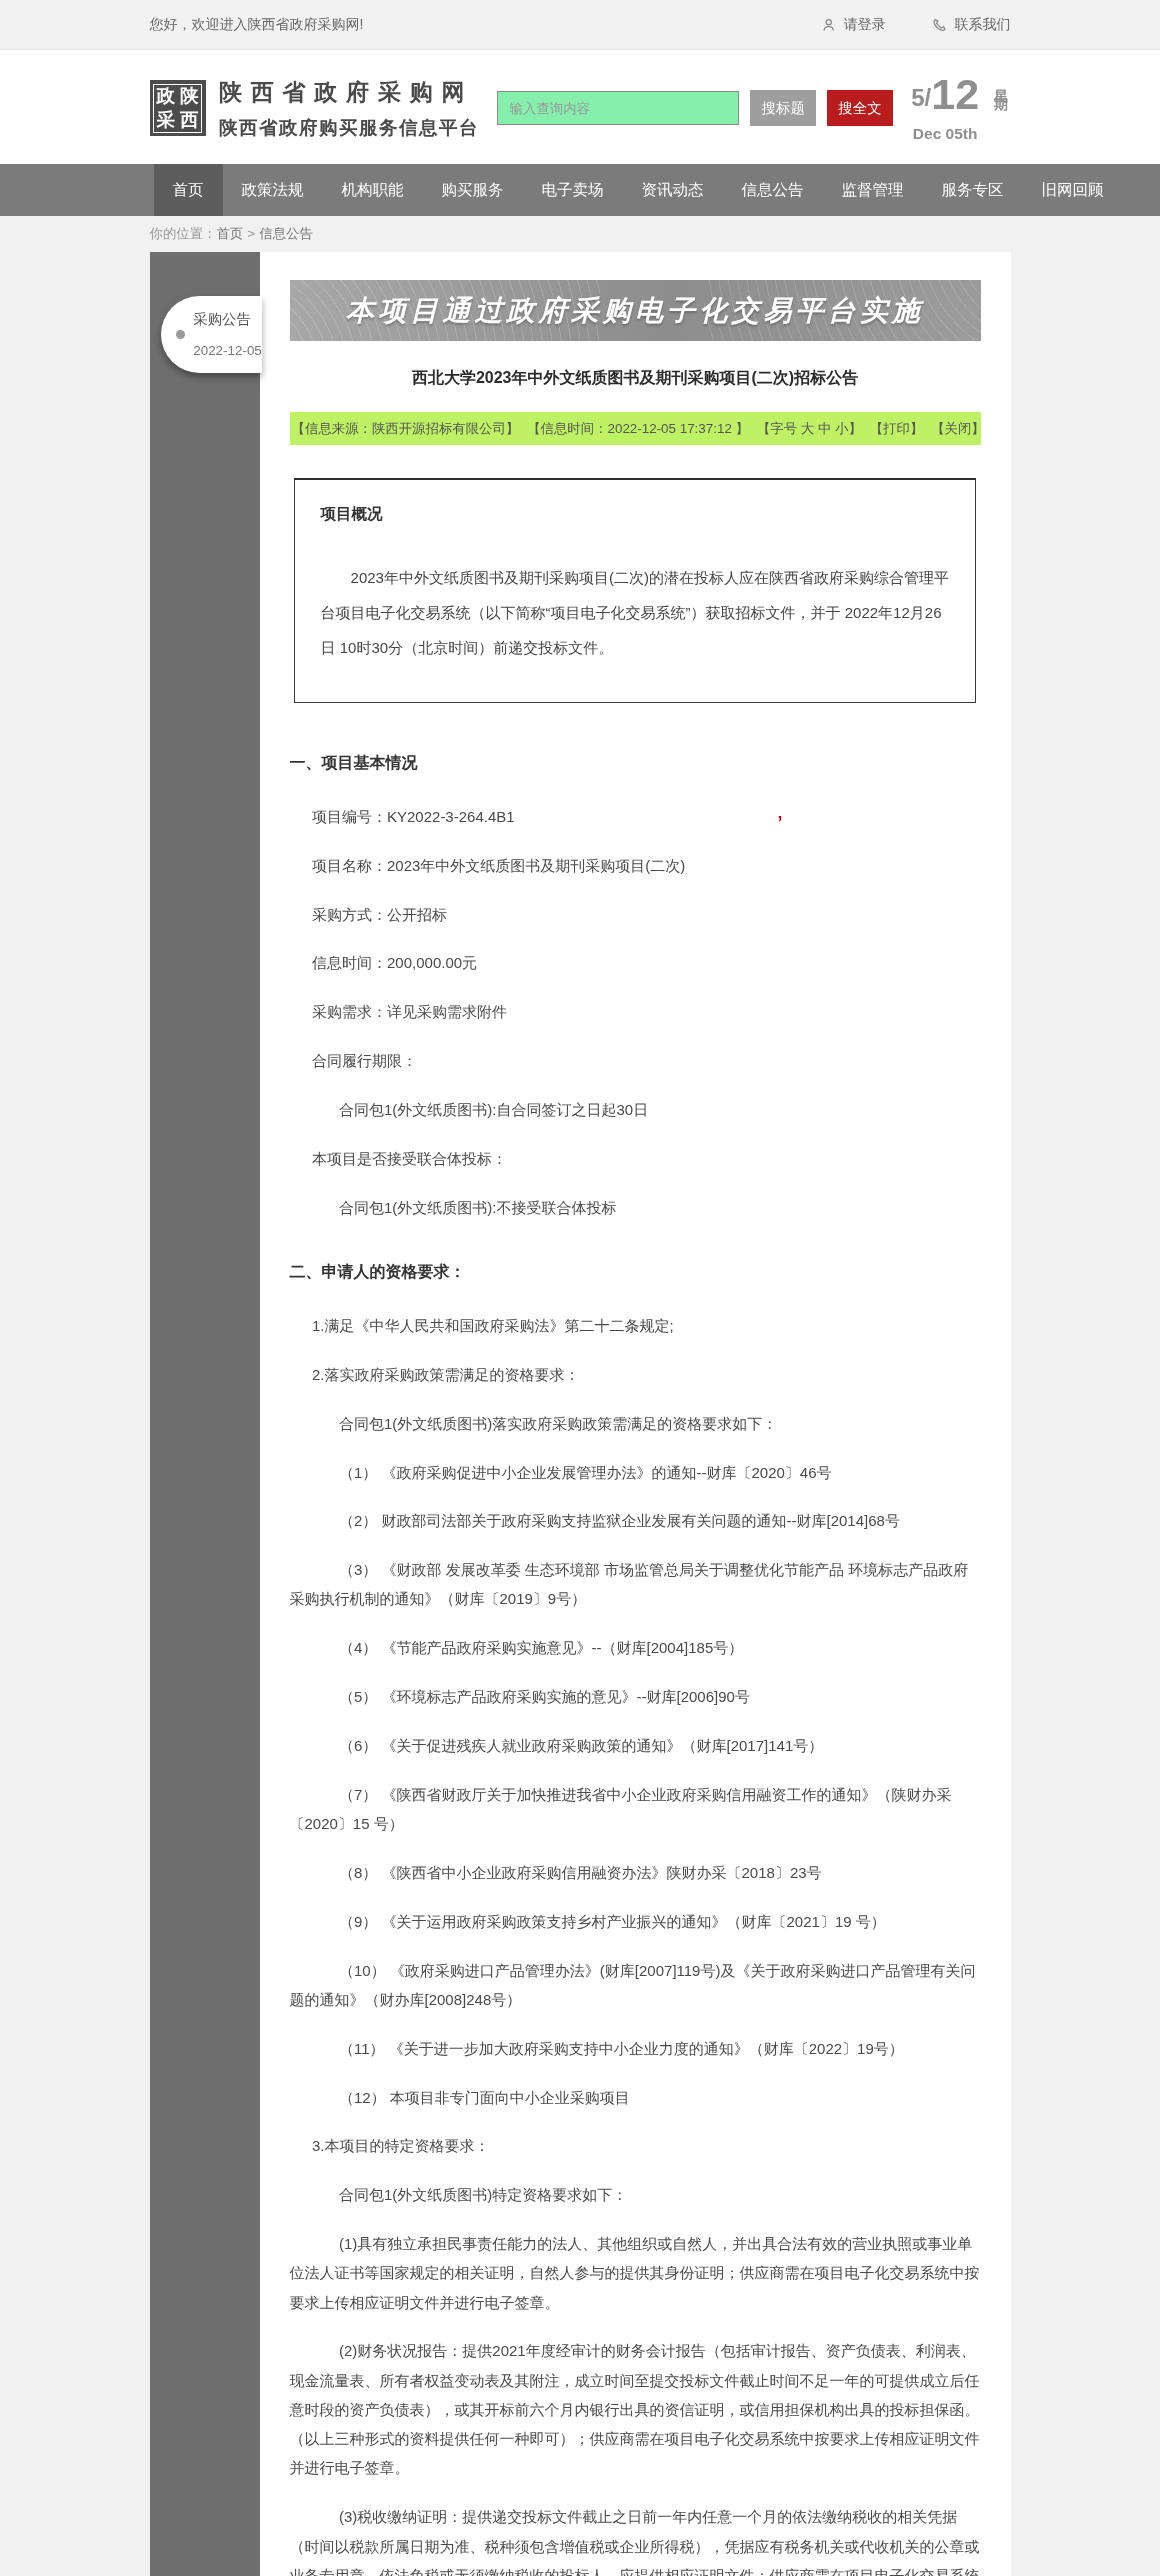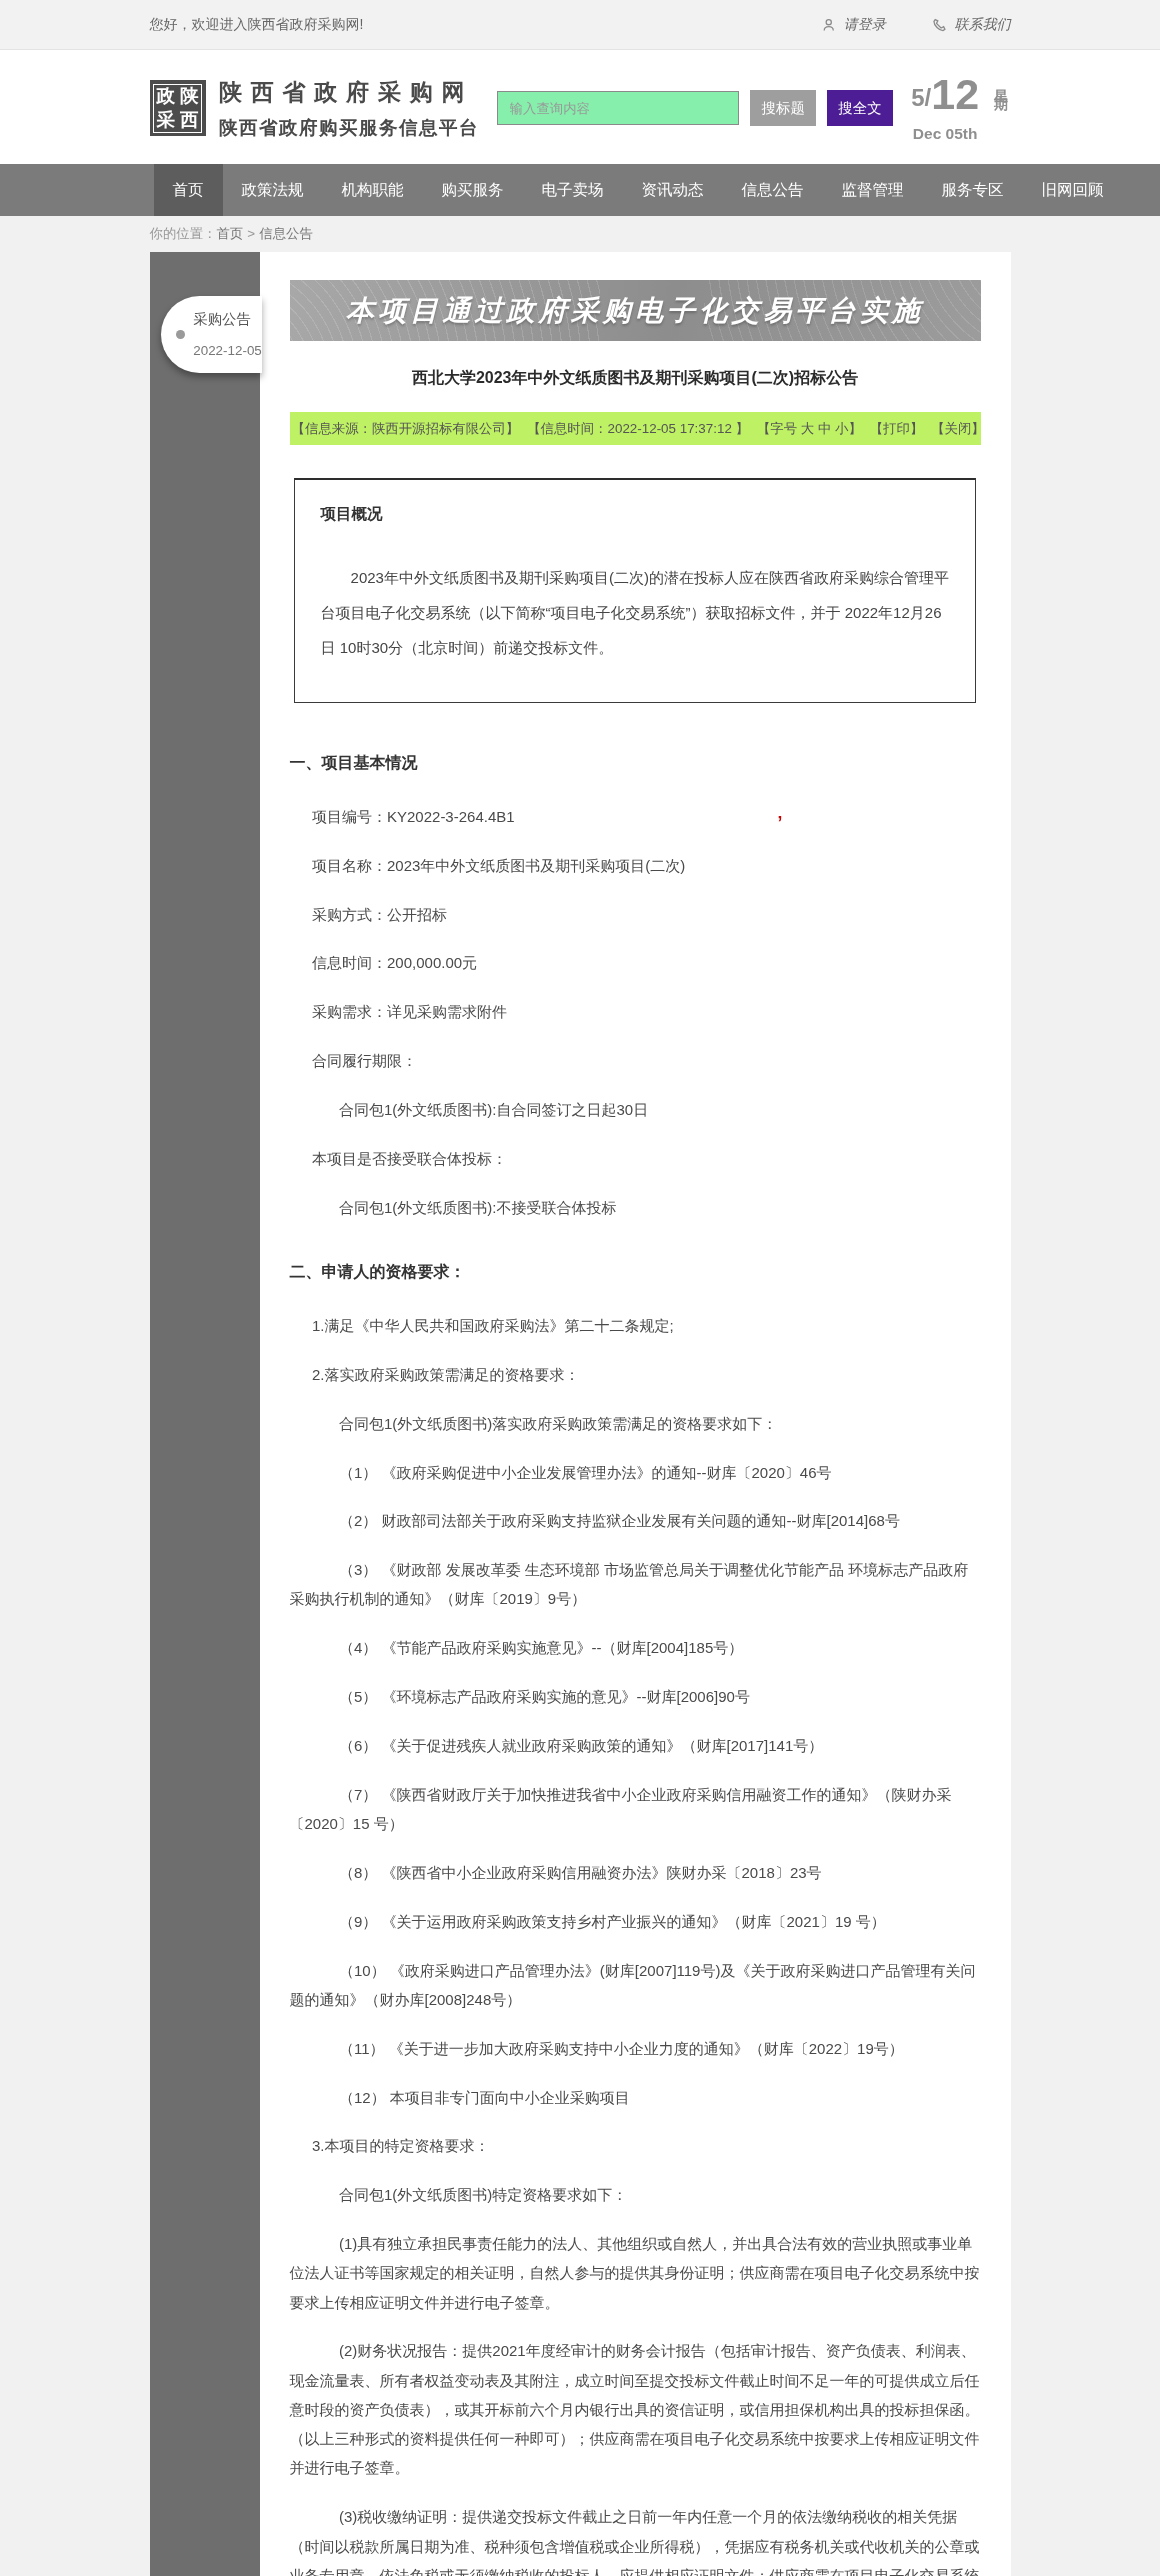--- a/index.html
+++ b/index.html
@@ -3,39 +3,39 @@
 <meta charset="utf-8">
 <style>
   * { margin:0; padding:0; box-sizing:border-box; }
   html { background:#e9e9e9; }
   body { width:1160px; margin:0 auto; background:#f1f1f1; font-family:"Liberation Sans","DejaVu Sans",sans-serif; color:#444; }
   .wrap { width:861px; margin:0 auto; }
 
   
   .topbar { background:#f2f2f2; border-bottom:0.5px solid #e3e3e3; height:50px; }
   .topbar .wrap { display:flex; align-items:center; justify-content:space-between; height:100%; font-size:14px; color:#666; }
-  .top-links { display:flex; gap:46px; align-items:center;font-style:italic; }
+  .top-links { display:flex; gap:46px; align-items:center; }
   .top-link { display:flex; align-items:center; gap:7.2px; cursor:pointer; color:#666; }
   .top-link svg { width:15.5px; height:15.5px; stroke:#8a8a8a; fill:none; stroke-width:2; }
 
   
   .header { background:#fff; }
   .header .wrap { display:flex; align-items:center; justify-content:space-between; padding:23px 0 20.6px; }
   .brand { display:flex; align-items:center; gap:13.4px; }
   .seal { width:56px; height:56px; background:#4c4c4c; padding:3.6px; flex-shrink:0; }
   .seal-in { width:100%; height:100%; border:1px solid #fff; display:grid; grid-template-columns:1fr 1fr; place-items:center; }
   .seal-in span { color:#fff; font-size:18.5px; font-weight:bold; line-height:1; }
   .brand-text .site-name { font-size:23px; font-weight:bold; color:#4a4a4a; letter-spacing:8.8px; }
   .brand-text .site-sub { font-size:18.5px; font-weight:bold; color:#4a4a4a; letter-spacing:1.5px; margin-top:7.2px; }
   .search { display:flex; align-items:center; }
   .search input { width:242px; height:34px; border:1px solid #8a8a8a; background:#86efac; padding:0 11.3px; font-size:13.4px; color:#444; outline:none; font-family:inherit; }
   .search input::placeholder { color:#999; }
   .search .btn { height:36px; padding:0 11.3px; margin-left:11px; border:none; color:#fff; font-size:14.4px; cursor:pointer; font-family:inherit; }
   .btn-title { background:#9e9e9e; }
-  .btn-full { background:#4c1d95; }
+  .btn-full { background:#b91c1c; }
   .datebox { display:flex; align-items:flex-start; gap:13.4px; color:#8f8f8f; }
   .date-main { display:flex; flex-direction:column; align-items:center; }
   .date-num { display:flex; align-items:flex-start; line-height:1; }
   .date-num .m { font-size:24px; margin-top:13.4px; font-weight:bold; }
   .date-num .d { font-size:43px; font-weight:bold; }
   .date-en { font-size:15.5px; font-weight:bold; margin-top:9.3px; }
   .weekday { writing-mode:vertical-lr; font-size:14px; font-weight:bold; letter-spacing:7.2px; margin-top:5.2px; }
 
   
   .nav { background:#7b7b7b; }

